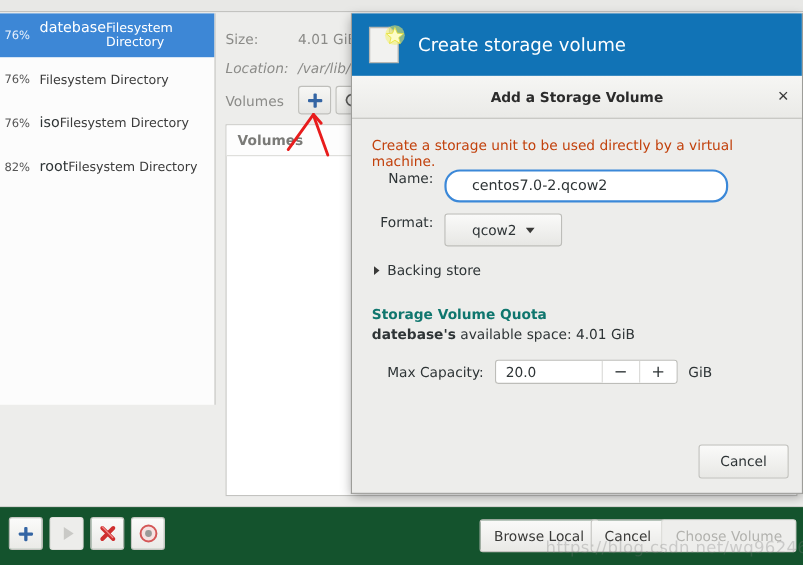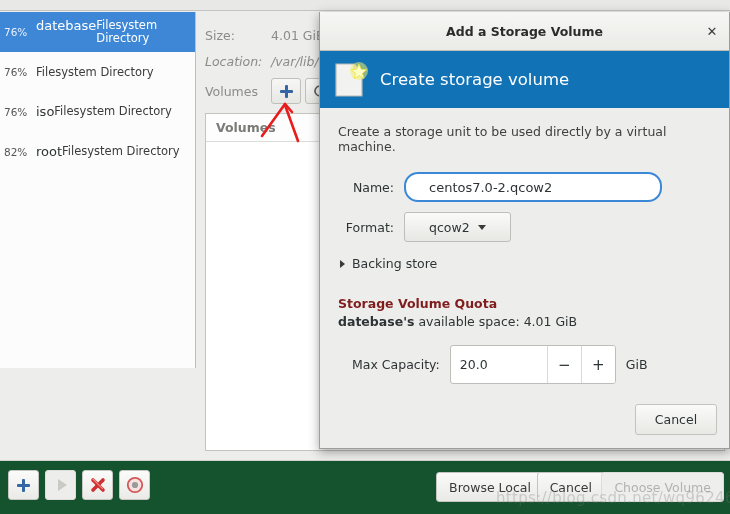--- a/index.html
+++ b/index.html
@@ -283,26 +283,24 @@
   #banner-title {
     font-size: 16.5px;
     color: #ffffff;
   }
   #dialog-body {
     padding: 16px 18px 0 18px;
     box-sizing: border-box;
   }
   #intro-text {
     font-size: 12.5px;
-    color: #404040;
-    margin-bottom: 18px;
+    color: #c2410c;
   }
   .form-row {
     display: flex;
-    align-items: center;
     margin-bottom: 10px;
   }
   .form-label {
     font-size: 12.5px;
     color: #2e3436;
     width: 66px;
     flex: 0 0 66px;
     text-align: right;
     padding-right: 10px;
     box-sizing: border-box;
@@ -354,21 +352,21 @@
     border-bottom: 4.5px solid transparent;
     border-left: 5px solid #3a3a38;
     margin-right: 7px;
   }
   #quota-section {
     margin-top: 25px;
   }
   #quota-heading {
     font-size: 12.5px;
     font-weight: bold;
-    color: #7f1d1d;
+    color: #0f766e;
     margin-bottom: 3px;
   }
   #quota-avail {
     font-size: 12.5px;
     color: #2e3436;
     margin-bottom: 16px;
   }
   #quota-avail b { font-weight: bold; }
   #capacity-row {
     display: flex;
@@ -376,21 +374,21 @@
     margin-left: 14px;
   }
   #capacity-label {
     font-size: 12.5px;
     color: #2e3436;
     margin-right: 10px;
   }
   #spinner {
     display: flex;
     align-items: stretch;
-    height: 39px;
+    height: 22px;
     border: 1px solid #bdbdb9;
     border-radius: 3px;
     background: #ffffff;
     overflow: hidden;
     box-sizing: border-box;
   }
   #spin-value {
     width: 96px;
     display: flex;
     align-items: center;
@@ -558,38 +556,38 @@
 
   <svg id="annotation-arrow" viewBox="0 0 50 52">
     <g stroke="#e81c1c" stroke-width="2.6" fill="none" stroke-linecap="round">
       <line x1="4" y1="40" x2="27" y2="8"></line>
       <line x1="27" y1="8" x2="34" y2="16"></line>
       <line x1="27" y1="9" x2="40" y2="45"></line>
     </g>
   </svg>
 
   <div id="dialog">
-
-    <div id="dialog-titlebar">
-      <span id="dialog-title">Add a Storage Volume</span>
-      <span id="dialog-close">✕</span>
-    </div>
 
     <div id="dialog-banner">
       <span id="banner-icon">
         <svg width="42" height="42" viewBox="0 0 42 42">
           <path d="M8 5 h18 l8 8 v24 h-26 z" fill="#f2f2f0" stroke="#b8b8b4" stroke-width="1.2"></path>
           <path d="M26 5 v8 h8 z" fill="#d8d8d4" stroke="#b8b8b4" stroke-width="1"></path>
           <circle cx="31" cy="12" r="9" fill="#f3f06a" opacity="0.55"></circle>
           <polygon points="31,5 33.2,10.2 38.8,10.6 34.5,14.2 35.9,19.6 31,16.6 26.1,19.6 27.5,14.2 23.2,10.6 28.8,10.2" fill="#fdfdc8" stroke="#e8e23a" stroke-width="0.8"></polygon>
         </svg>
       </span>
       <span id="banner-title">Create storage volume</span>
     </div>
 
+    <div id="dialog-titlebar">
+      <span id="dialog-title">Add a Storage Volume</span>
+      <span id="dialog-close">✕</span>
+    </div>
+
     <div id="dialog-body">
 
       <div id="intro-text">Create a storage unit to be used directly by a virtual machine.</div>
 
       <div class="form-row">
         <span class="form-label">Name:</span>
         <input id="name-input" type="text" value="centos7.0-2.qcow2" style="">
       </div>
 
       <div class="form-row">

